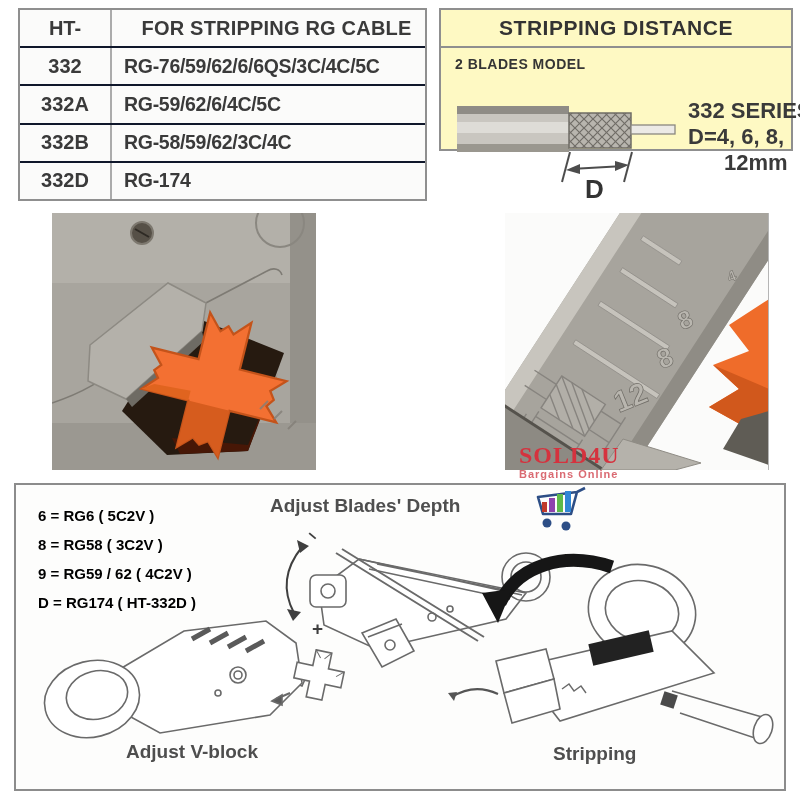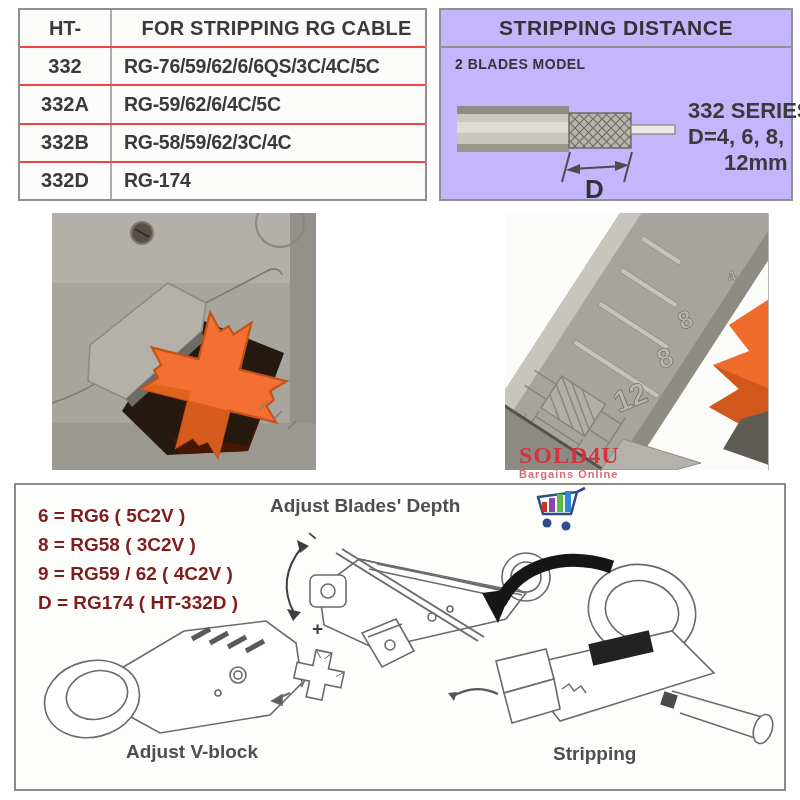--- a/index.html
+++ b/index.html
@@ -3,31 +3,31 @@
 <meta charset="utf-8">
 <style>
   html,body{margin:0;padding:0;}
   body{width:800px;height:800px;position:relative;background:#ffffff;
        font-family:"Liberation Sans",sans-serif;color:#3a3a3a;overflow:hidden;}
   [data-name]{box-sizing:border-box;}
 
   
   .rg-table{position:absolute;left:18px;top:8px;width:409px;height:193px;
     border:2px solid #8f8f8f;background:#fbfbfa;display:flex;flex-direction:column;}
-  .t-row{flex:1;display:flex;border-top:2px solid #ef4444;}
+  .t-row{flex:1;display:flex;border-top:2px solid #0f172a;}
   .t-row:first-child{border-top:none;}
   .t-c1{width:92px;border-right:2px solid #ababab;display:flex;align-items:center;
     justify-content:center;font-weight:bold;font-size:20px;color:#3a3a3a;}
   .t-c2{flex:1;display:flex;align-items:center;padding-left:12px;font-weight:bold;
     font-size:19.5px;color:#3a3a3a;letter-spacing:-0.3px;white-space:nowrap;}
   .t-head .t-c2{justify-content:center;padding-left:16px;font-size:20px;letter-spacing:0.2px;}
 
   
-  .strip-panel{position:absolute;left:439px;top:8px;width:354px;height:193px;
-    border:2px solid #8f8f8f;background:#c4b5fd;}
+  .strip-panel{position:absolute;left:439px;top:8px;width:354px;height:143px;
+    border:2px solid #8f8f8f;background:#fef9c3;}
   .panel-title{height:38px;border-bottom:2px solid #8f8f8f;display:flex;align-items:center;
     justify-content:center;font-weight:bold;font-size:21px;letter-spacing:0.5px;color:#333;}
   .blades-model{position:absolute;left:14px;top:46px;font-weight:bold;font-size:14px;
     letter-spacing:0.5px;color:#353535;}
   .cable-svg{position:absolute;left:8px;top:82px;}
   .series-text{position:absolute;left:247px;top:88px;font-weight:bold;font-size:22px;
     line-height:26px;color:#3a3a3a;white-space:nowrap;}
   .series-text .indent{padding-left:36px;}
 
   
@@ -39,22 +39,22 @@
   .watermark{position:absolute;left:519px;top:443px;width:120px;z-index:20;text-align:left;}
   .wm-name{font-family:"Liberation Serif",serif;font-weight:bold;font-size:24px;
     letter-spacing:1px;color:#d5323e;line-height:25px;}
   .wm-tagline{font-size:11px;font-weight:bold;color:#da6a72;
     letter-spacing:1px;filter:blur(0.4px);line-height:13px;}
   .wm-cart{margin-top:3px;margin-left:14px;}
 
   
   .inst-panel{position:absolute;left:14px;top:483px;width:772px;height:308px;
     border:2px solid #8c8c8c;background:#fdfdfc;z-index:5;}
-  .legend{position:absolute;left:22px;top:16px;font-size:19px;font-weight:600;
-    color:#7f1d1d;line-height:29px;white-space:nowrap;}
+  .legend{position:absolute;left:22px;top:16px;font-size:15px;font-weight:600;
+    color:#000000;line-height:29px;white-space:nowrap;}
   .diag-label{position:absolute;font-size:19px;font-weight:600;color:#4e4e4e;
     text-align:left;white-space:nowrap;}
   .lbl-blades{left:254px;top:10px;width:220px;}
   .lbl-vblock{left:110px;top:256px;width:180px;}
   .lbl-stripping{left:537px;top:258px;width:170px;}
   .diag{position:absolute;}
   .diag-a{left:248px;top:32px;}
   .diag-b{left:16px;top:110px;}
   .diag-c{left:450px;top:66px;}
   .diag-arc{left:430px;top:196px;}

